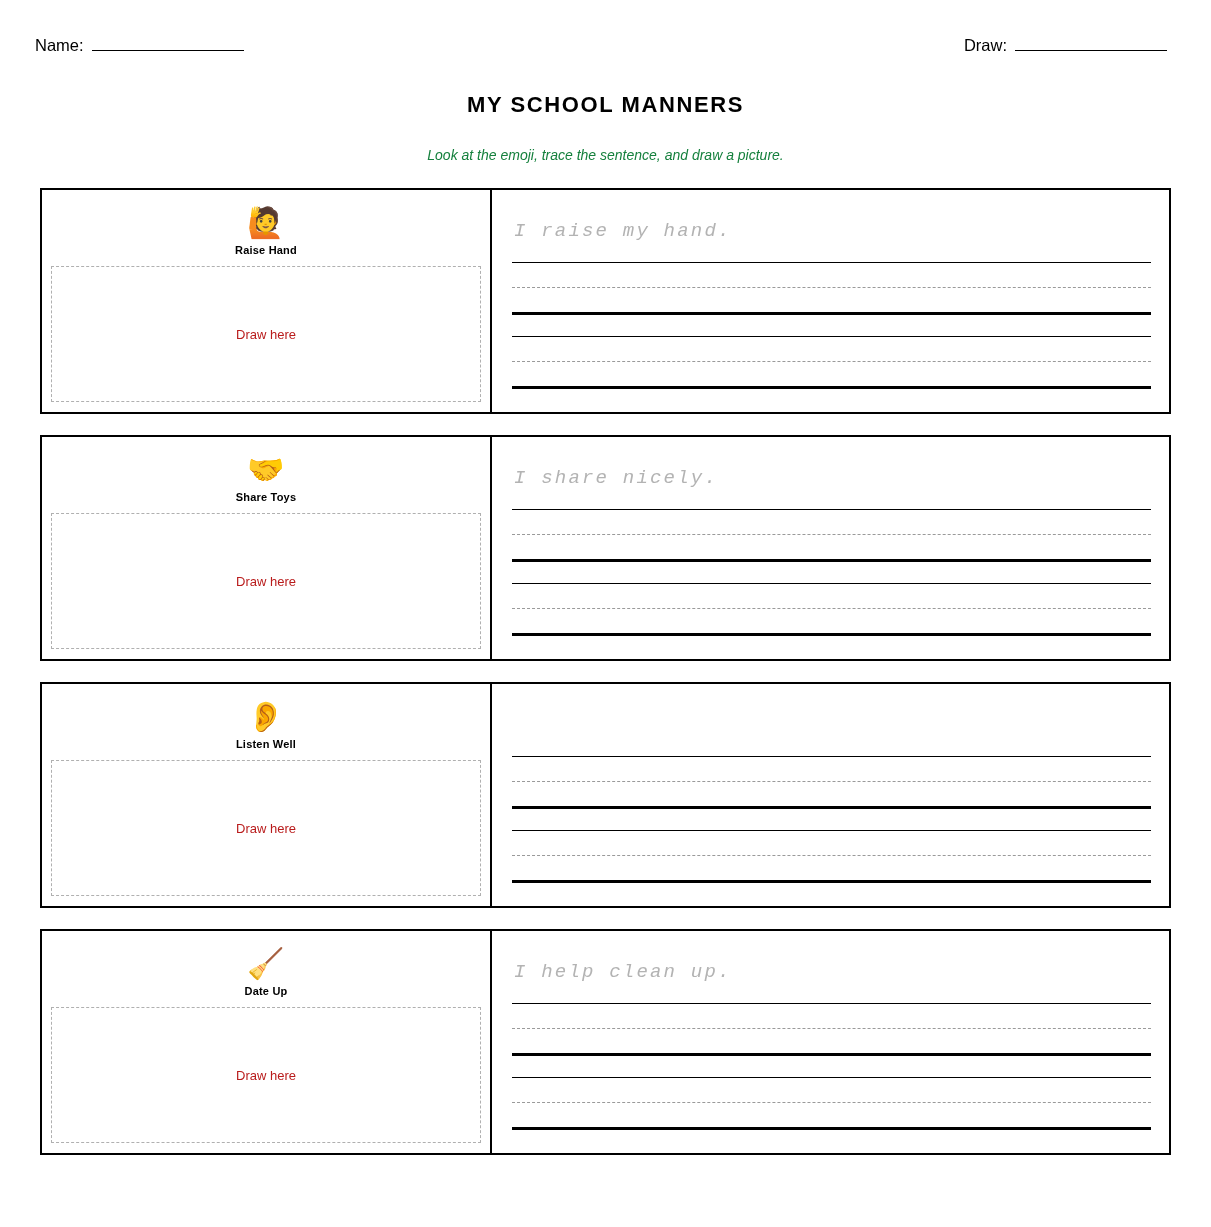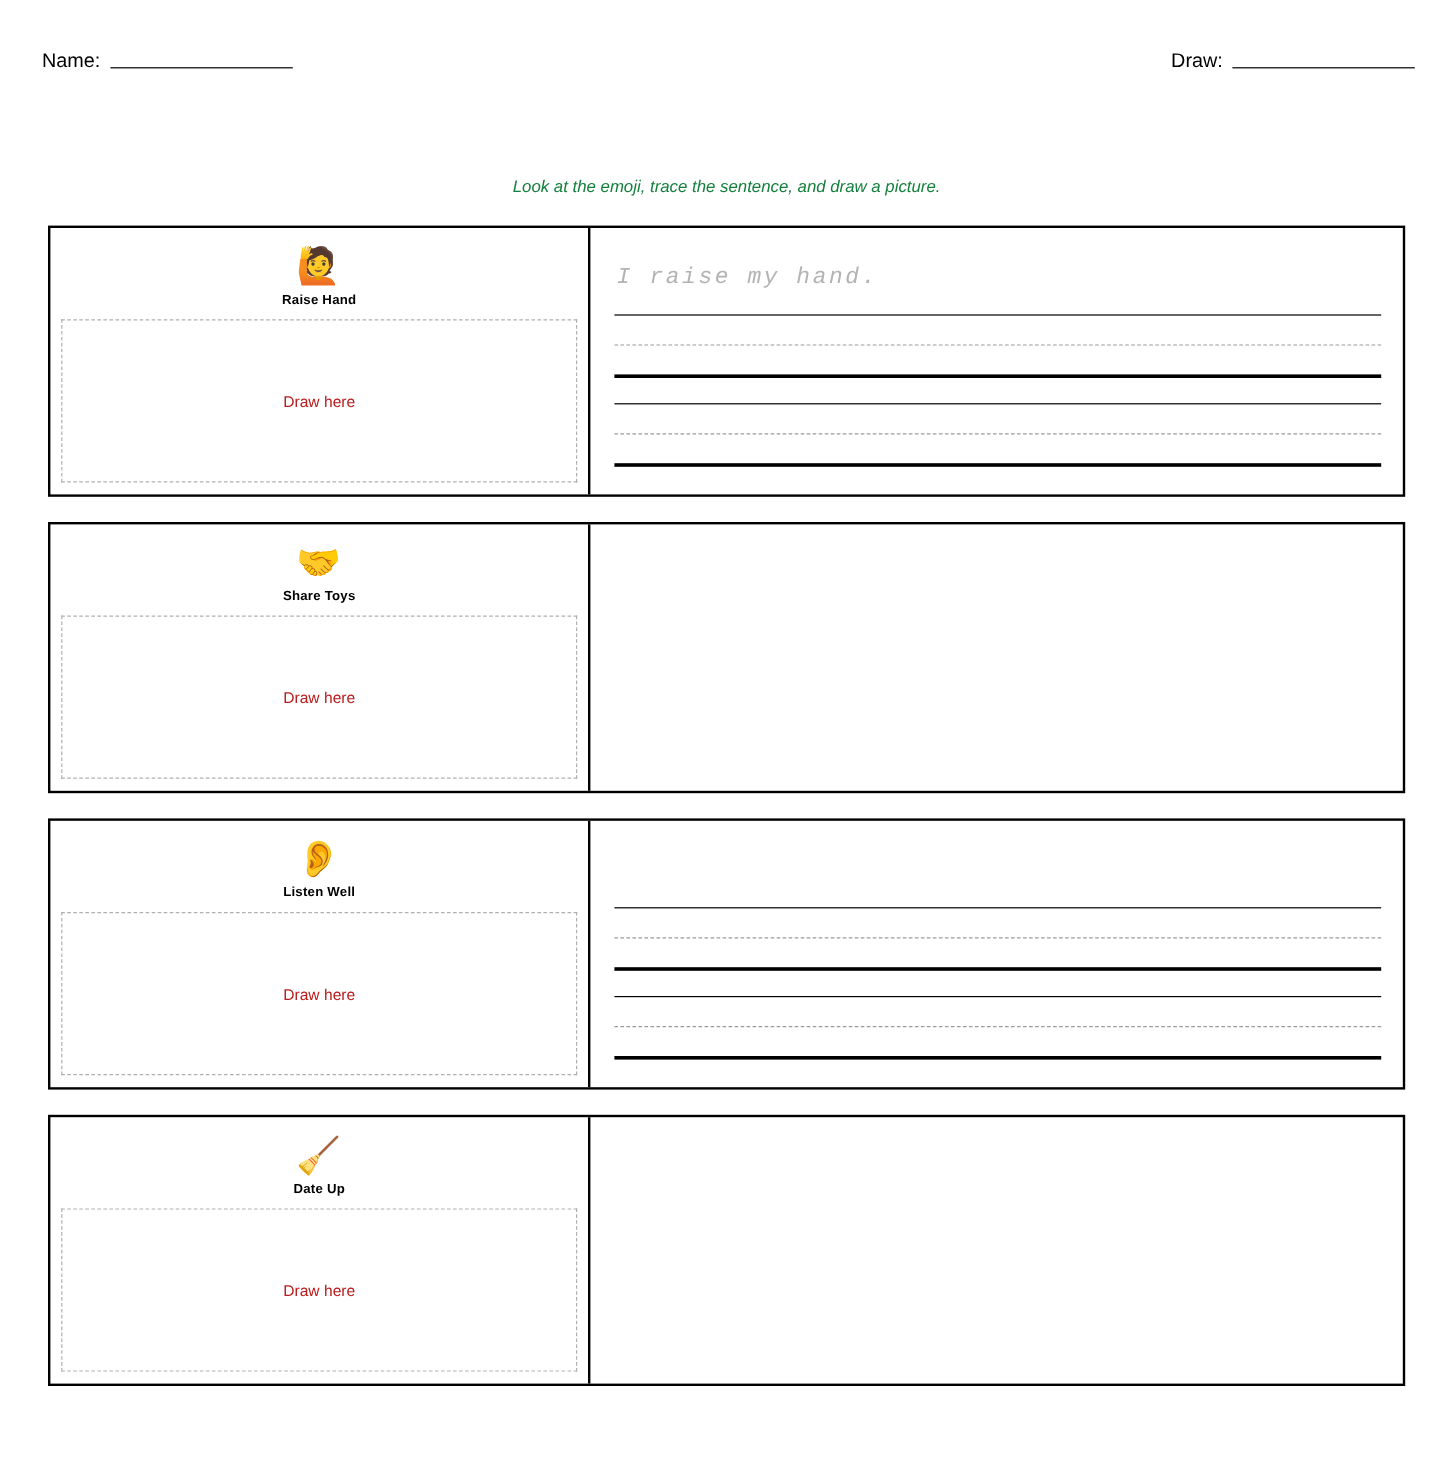--- a/index.html
+++ b/index.html
@@ -22,25 +22,25 @@
     height: 1227px;
     padding: 0;
     position: relative;
   }
 
   
   .meta-row {
     position: absolute;
     top: 36px;
     left: 35px;
-    right: 32px;
+    right: 44px;
     height: 24px;
     display: flex;
     justify-content: space-between;
-    align-items: flex-end;
+    align-items: flex-start;
   }
 
   .meta-field {
     display: flex;
     align-items: flex-end;
     gap: 8px;
   }
 
   .meta-label {
     font-size: 16.5px;
@@ -189,20 +189,21 @@
     <div class="meta-field">
       <span class="meta-label">Name:</span>
       <span class="meta-rule"></span>
     </div>
     <div class="meta-field">
       <span class="meta-label">Draw:</span>
       <span class="meta-rule"></span>
     </div>
   </div>
 
+  <div class="sheet-title">MY SCHOOL MANNERS</div>
   <div class="sheet-subtitle">Look at the emoji, trace the sentence, and draw a picture.</div>
 
   <div class="cards">
 
     <div class="card">
       <div class="card-left">
         <span class="emoji">🙋</span>
         <span class="manner-label">Raise Hand</span>
         <div class="draw-box">
           <span class="draw-hint">Draw here</span>
@@ -227,20 +228,36 @@
     </div>
 
     <div class="card">
       <div class="card-left">
         <span class="emoji">🤝</span>
         <span class="manner-label">Share Toys</span>
         <div class="draw-box">
           <span class="draw-hint">Draw here</span>
         </div>
       </div>
+      <div class="card-right">
+        <span class="trace-sentence">I share nicely.</span>
+        <div class="rule-group">
+          <div class="rule rule-top"></div>
+          <div class="rule-gap-a"></div>
+          <div class="rule rule-mid"></div>
+          <div class="rule-gap-b"></div>
+          <div class="rule rule-base"></div>
+          <div class="rule-gap-c"></div>
+          <div class="rule rule-top"></div>
+          <div class="rule-gap-a"></div>
+          <div class="rule rule-mid"></div>
+          <div class="rule-gap-b"></div>
+          <div class="rule rule-base"></div>
+        </div>
+      </div>
     </div>
 
     <div class="card">
       <div class="card-left">
         <span class="emoji">👂</span>
         <span class="manner-label">Listen Well</span>
         <div class="draw-box">
           <span class="draw-hint">Draw here</span>
         </div>
       </div>
@@ -262,16 +279,32 @@
     </div>
 
     <div class="card">
       <div class="card-left">
         <span class="emoji">🧹</span>
         <span class="manner-label">Date Up</span>
         <div class="draw-box">
           <span class="draw-hint">Draw here</span>
         </div>
       </div>
+      <div class="card-right">
+        <span class="trace-sentence">I help clean up.</span>
+        <div class="rule-group">
+          <div class="rule rule-top"></div>
+          <div class="rule-gap-a"></div>
+          <div class="rule rule-mid"></div>
+          <div class="rule-gap-b"></div>
+          <div class="rule rule-base"></div>
+          <div class="rule-gap-c"></div>
+          <div class="rule rule-top"></div>
+          <div class="rule-gap-a"></div>
+          <div class="rule rule-mid"></div>
+          <div class="rule-gap-b"></div>
+          <div class="rule rule-base"></div>
+        </div>
+      </div>
     </div>
 
   </div>
 </div>
 
 </body></html>

